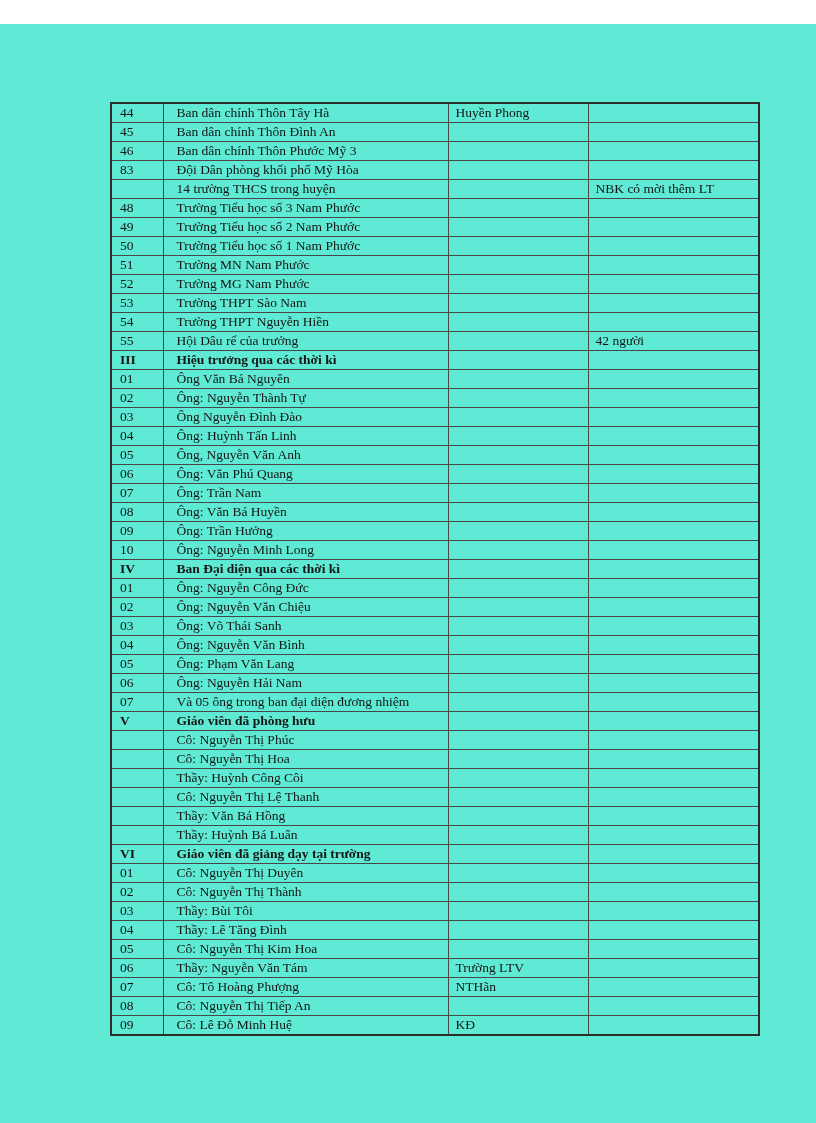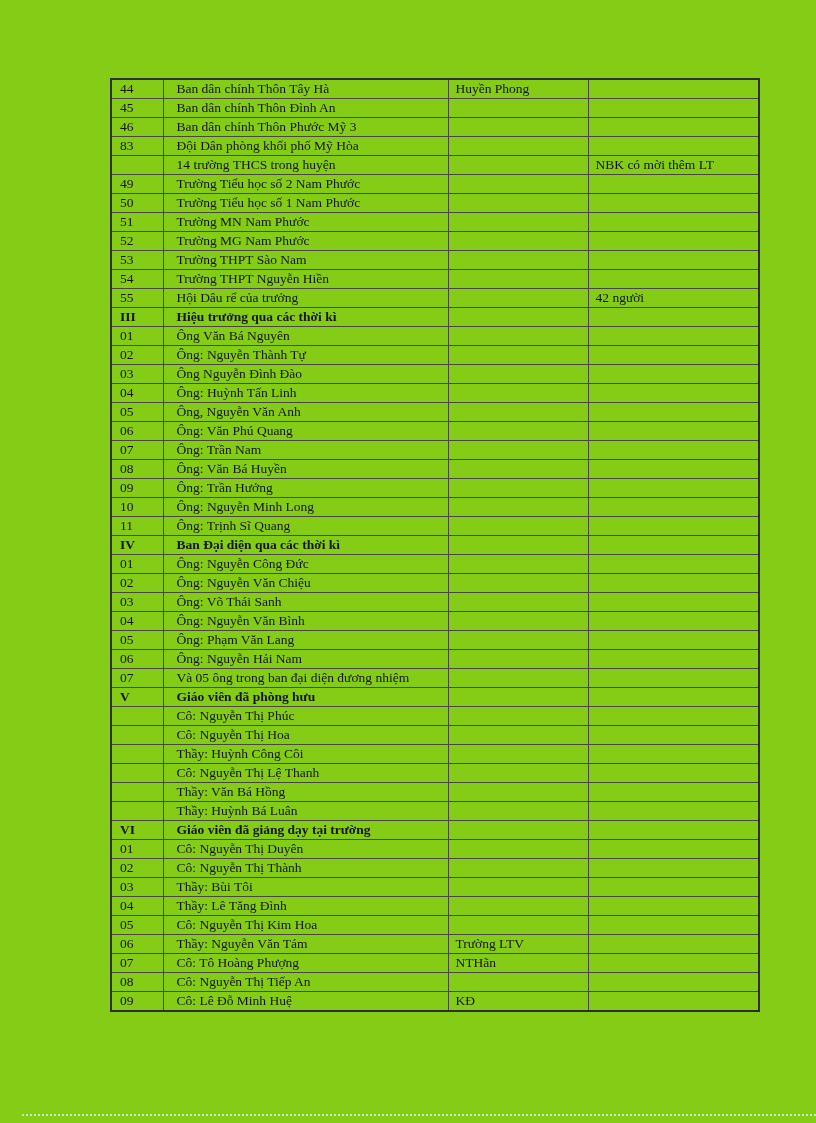--- a/index.html
+++ b/index.html
@@ -3,21 +3,21 @@
 <meta charset="utf-8">
 <style>
   html,body{margin:0;padding:0;}
   body{
     width:816px;height:1123px;
     background:#ffffff;
     font-family:"Liberation Serif", serif;
     position:relative;
     overflow:hidden;
   }
-  .page{position:absolute;inset:0;background:#84cc16;}
+  .page{position:absolute;inset:0;background:#5eead4;margin-top:24px;}
   table.doc-table{
     position:absolute;
     left:110px;top:78px;
     width:648px;
     border-collapse:collapse;
     table-layout:fixed;
     border:2px solid #2e2e2e;
   }
   col.c1{width:52px;}
   col.c2{width:285px;}
@@ -81,20 +81,26 @@
           <td class="note1"></td>
           <td class="note2"></td>
         </tr>
         <tr>
           <td class="no"></td>
           <td class="name">14 trường THCS trong huyện</td>
           <td class="note1"></td>
           <td class="note2">NBK có mời thêm  LT</td>
         </tr>
         <tr>
+          <td class="no">48</td>
+          <td class="name">Trường Tiểu học số 3 Nam Phước</td>
+          <td class="note1"></td>
+          <td class="note2"></td>
+        </tr>
+        <tr>
           <td class="no">49</td>
           <td class="name">Trường Tiểu học số 2 Nam Phước</td>
           <td class="note1"></td>
           <td class="note2"></td>
         </tr>
         <tr>
           <td class="no">50</td>
           <td class="name">Trường Tiểu học số 1 Nam Phước</td>
           <td class="note1"></td>
           <td class="note2"></td>
@@ -185,26 +191,20 @@
         </tr>
         <tr>
           <td class="no">09</td>
           <td class="name">Ông: Trần Hưởng</td>
           <td class="note1"></td>
           <td class="note2"></td>
         </tr>
         <tr>
           <td class="no">10</td>
           <td class="name">Ông: Nguyễn Minh Long</td>
-          <td class="note1"></td>
-          <td class="note2"></td>
-        </tr>
-        <tr>
-          <td class="no">11</td>
-          <td class="name">Ông: Trịnh Sĩ Quang</td>
           <td class="note1"></td>
           <td class="note2"></td>
         </tr>
         <tr class="bold">
           <td class="no">IV</td>
           <td class="name">Ban Đại diện qua các thời kì</td>
           <td class="note1"></td>
           <td class="note2"></td>
         </tr>
         <tr>

